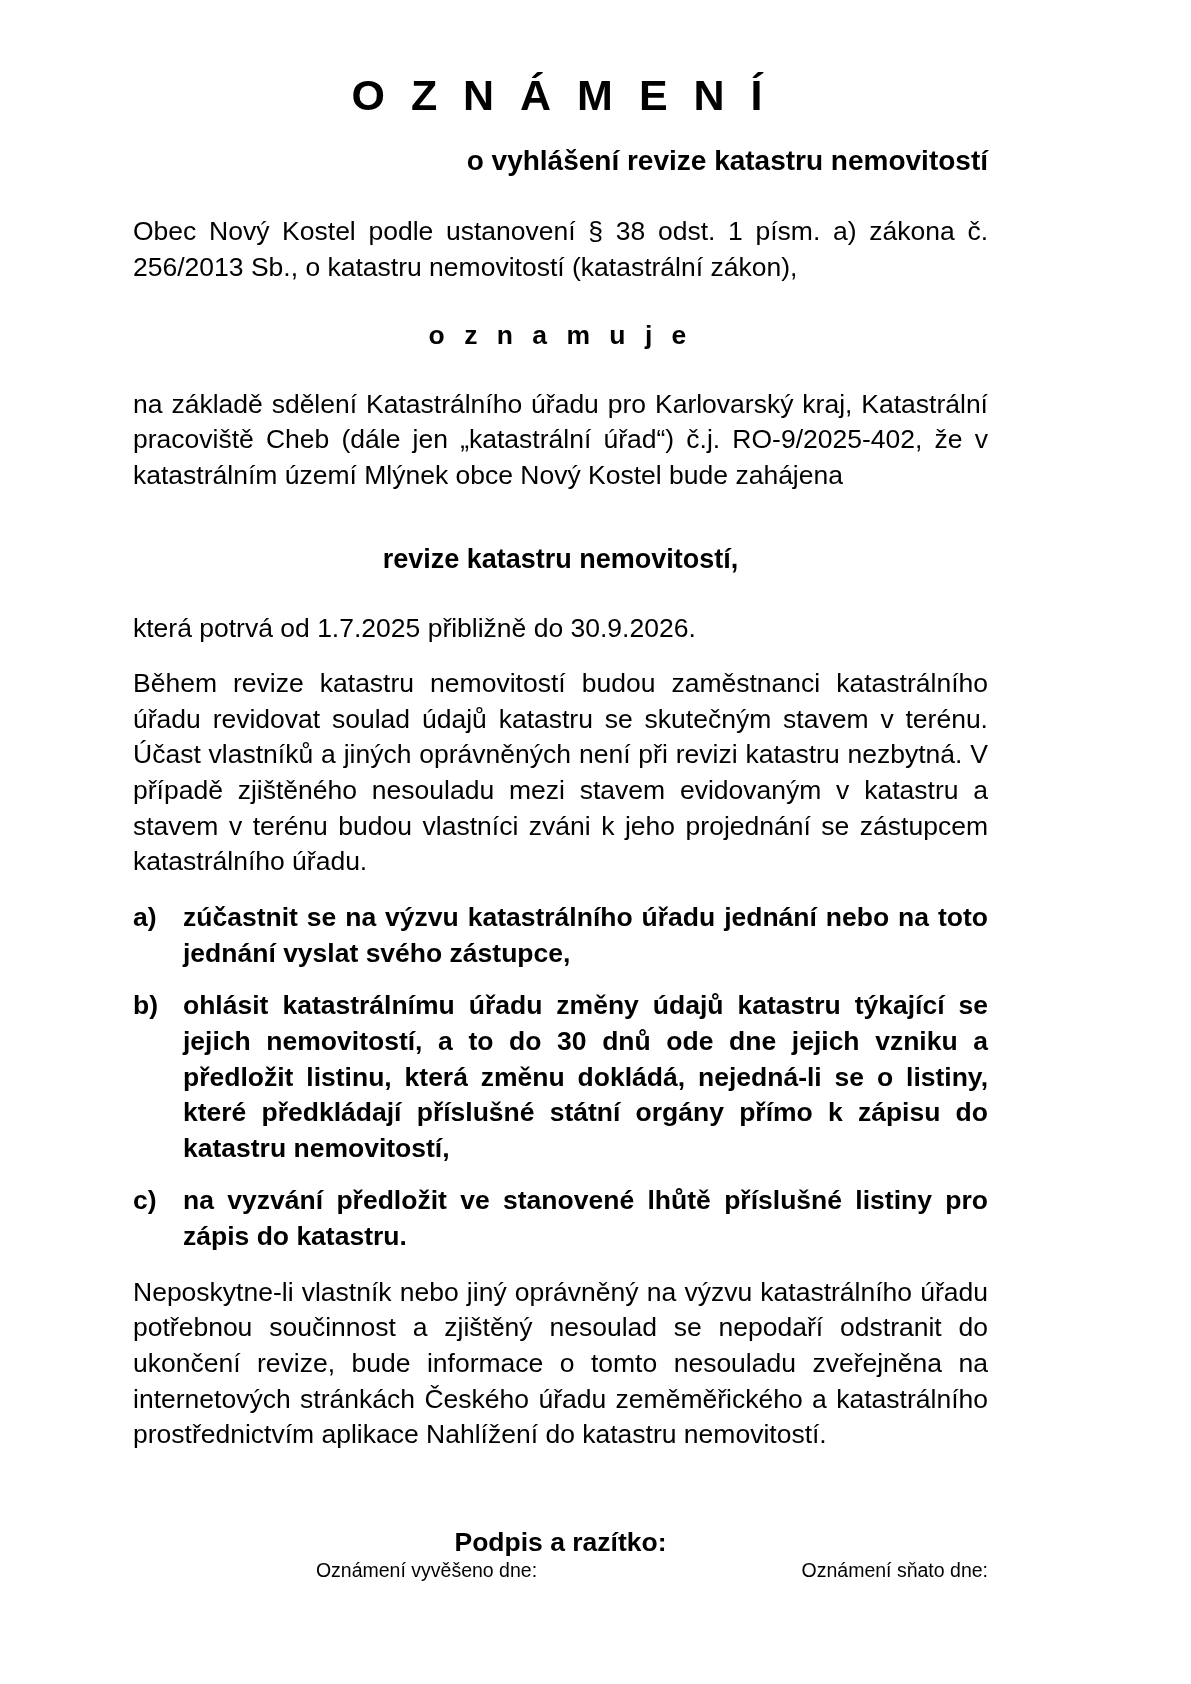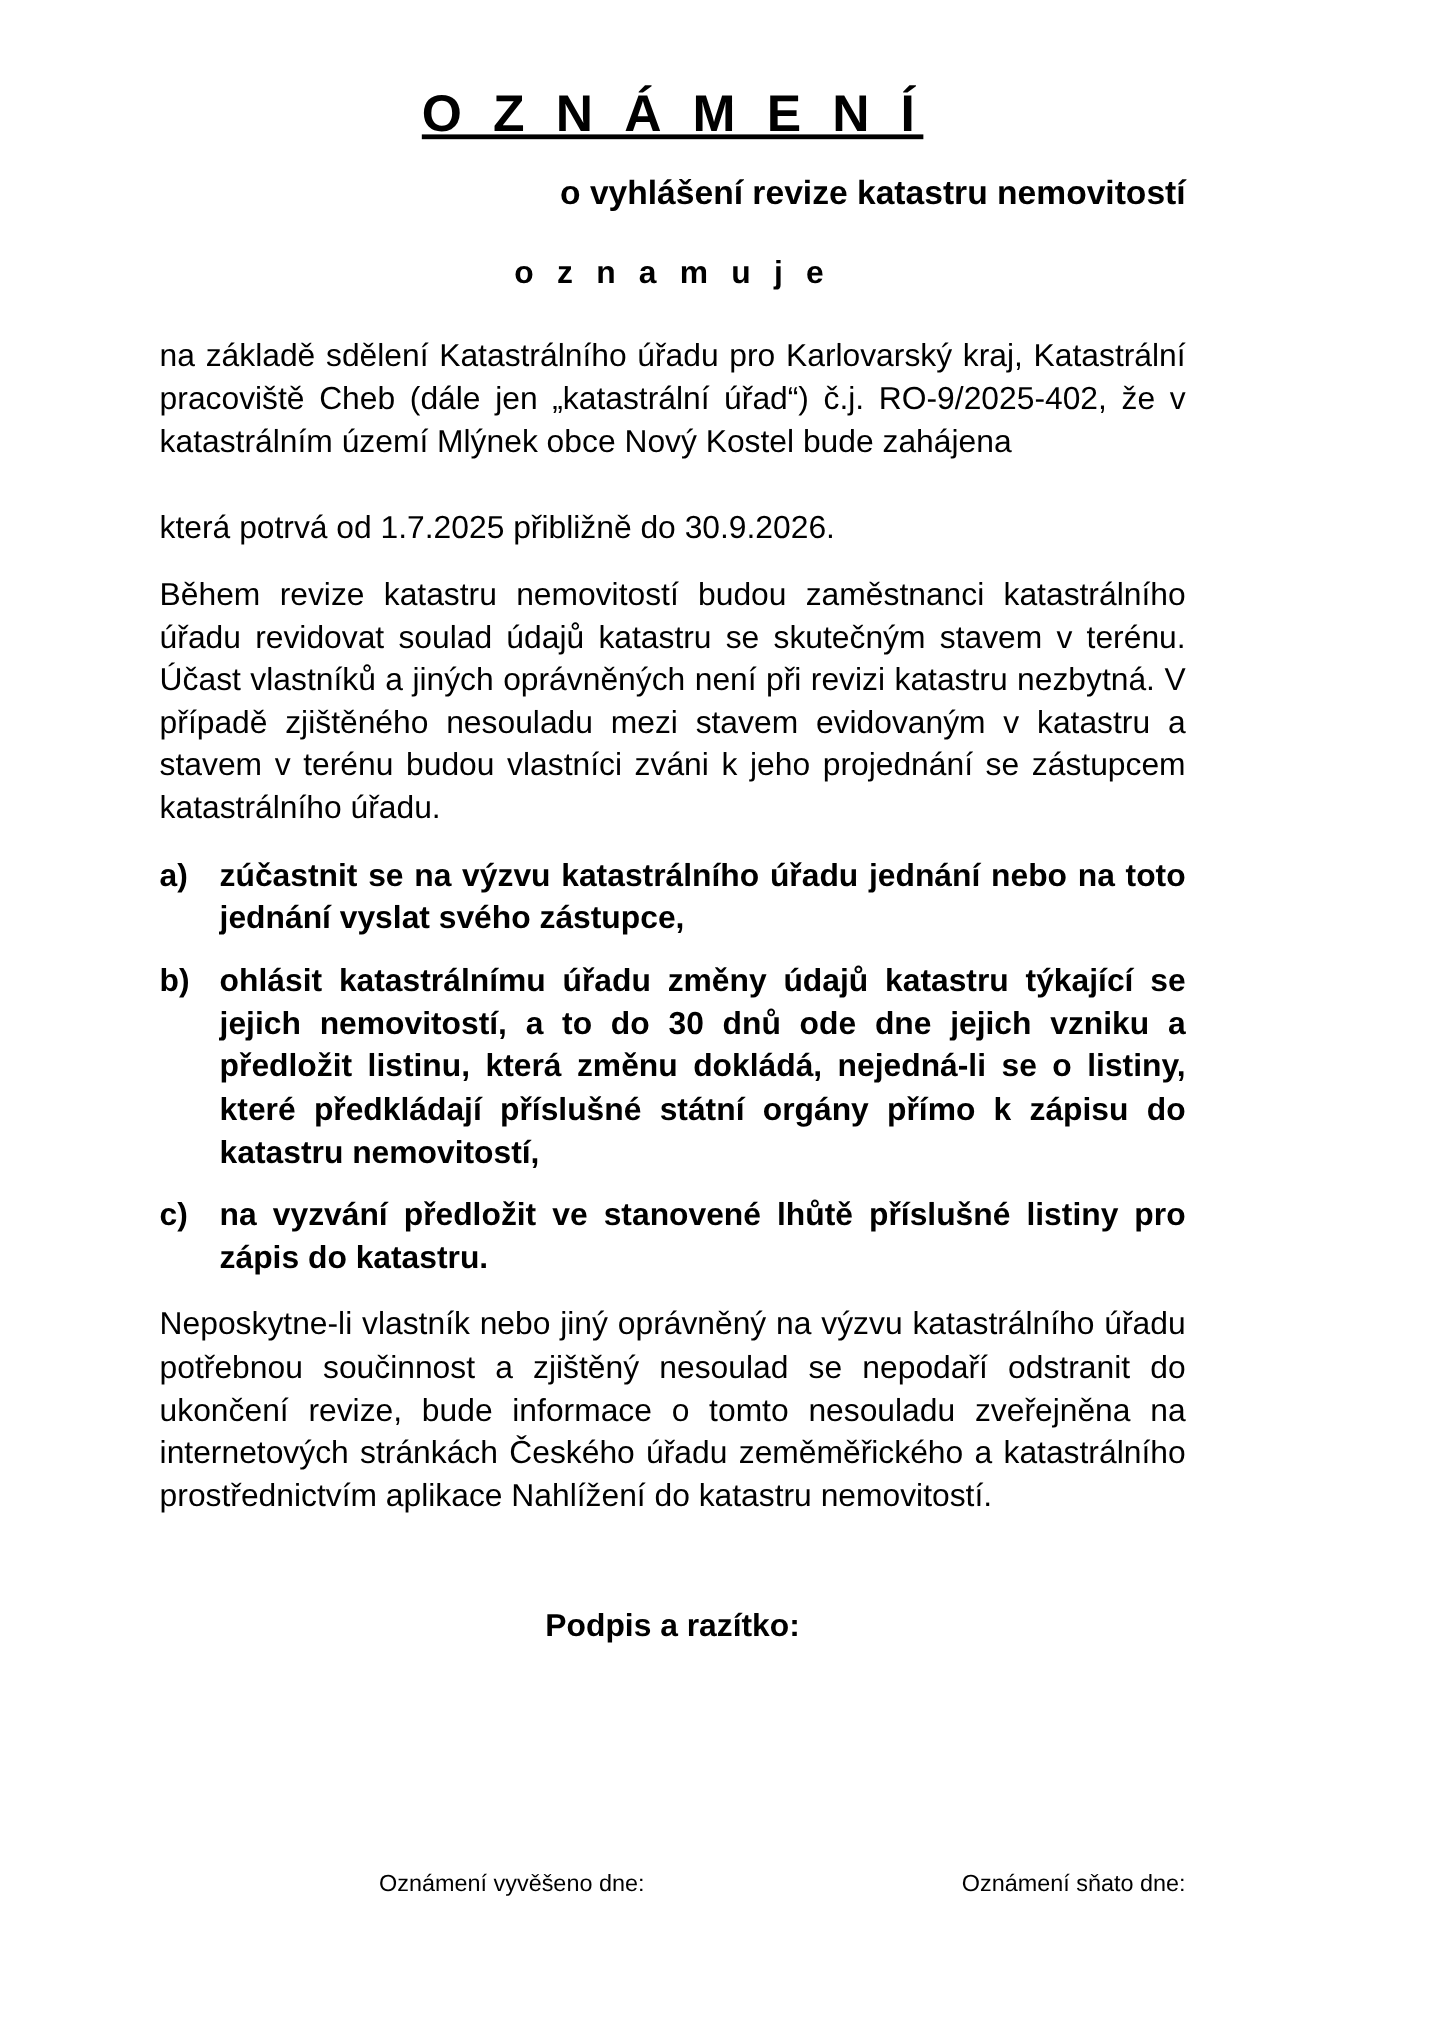--- a/index.html
+++ b/index.html
@@ -31,21 +31,20 @@
   
   .doc-title {
     font-size: 43px;
     font-weight: bold;
     text-align: center;
     letter-spacing: 7px;
     line-height: 1.1;
     margin: 0;
     padding-top: 72px;
     white-space: nowrap;
-    text-decoration: underline;
   }
   .doc-subtitle {
     font-size: 28px;
     font-weight: bold;
     text-align: right;
     line-height: 1.25;
     margin: 0;
     padding-top: 24px;
   }
 
@@ -147,25 +146,27 @@
 </head>
 <body>
 
 <div class="page">
   <div class="content">
 
     <h1 class="doc-title">O Z N Á M E N Í</h1>
 
     <h2 class="doc-subtitle">o vyhlášení revize katastru nemovitostí</h2>
 
+    <p class="body lead">Obec Nový Kostel podle ustanovení § 38 odst. 1 písm. a) zákona č. 256/2013 Sb., o katastru nemovitostí (katastrální zákon),</p>
 
     <p class="center-spaced">o z n a m u j e</p>
 
     <p class="body lead">na základě sdělení Katastrálního úřadu pro Karlovarský kraj, Katastrální pracoviště Cheb (dále jen „katastrální úřad“) č.j. RO-9/2025-402, že v katastrálním území Mlýnek obce Nový Kostel bude zahájena</p>
 
+    <p class="center-bold">revize katastru nemovitostí,</p>
 
     <p class="body lead">která potrvá od 1.7.2025 přibližně do 30.9.2026.</p>
 
     <p class="body gap-1">Během revize katastru nemovitostí budou zaměstnanci katastrálního úřadu revidovat soulad údajů katastru se skutečným stavem v terénu. Účast vlastníků a jiných oprávněných není při revizi katastru nezbytná. V případě zjištěného nesouladu mezi stavem evidovaným v katastru a stavem v terénu budou vlastníci zváni k jeho projednání se zástupcem katastrálního úřadu.</p>
 
 
     <ol class="letter-list">
       <li>
         <span class="li-marker">a)</span>
         <span class="li-text">zúčastnit se na výzvu katastrálního úřadu jednání nebo na toto jednání vyslat svého zástupce,</span>

